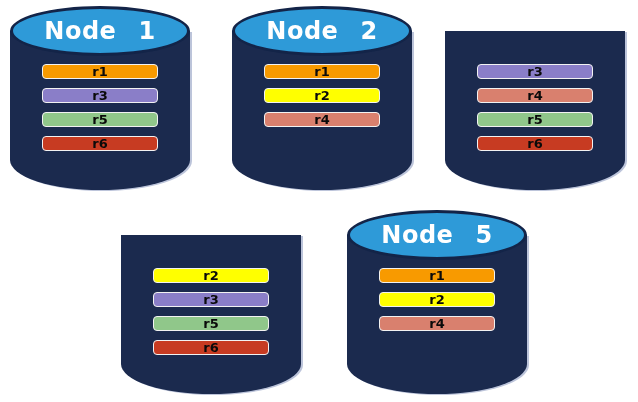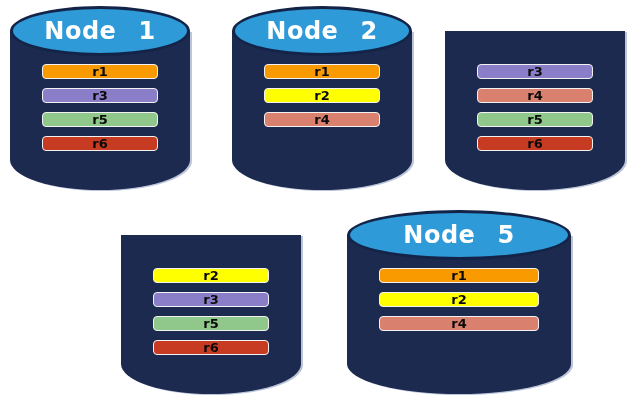--- a/index.html
+++ b/index.html
@@ -13,21 +13,21 @@
     overflow: hidden;
   }
 
   .node { position: absolute; width: 180px; height: 186px; }
 
   
   .pos-0 { left: 10px;  top: 6px;  }
   .pos-1 { left: 232px; top: 6px;  }
   .pos-2 { left: 445px; top: 6px;  }
   .pos-3 { left: 121px; top: 210px; }
-  .pos-4 { left: 347px; top: 210px; padding-left: 44px; }
+  .pos-4 { left: 347px; top: 210px; }
 
   .cyl-body {
     position: absolute;
     left: 0; right: 0; top: 25px; bottom: 2px;
     background: var(--cyl-body, #1B2A4E);
     border-radius: 0 0 50% 50% / 0 0 30px 30px;
     filter: drop-shadow(2px 1px 0 rgba(176,186,212,0.85));
   }
 
   .cyl-top {

